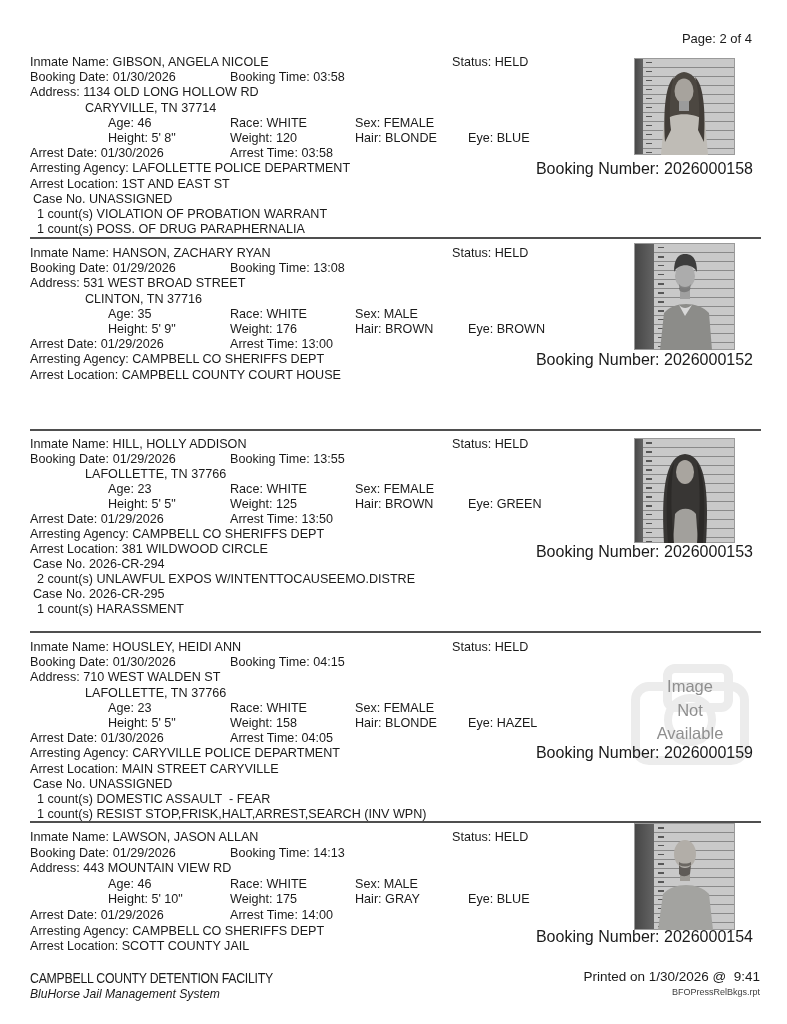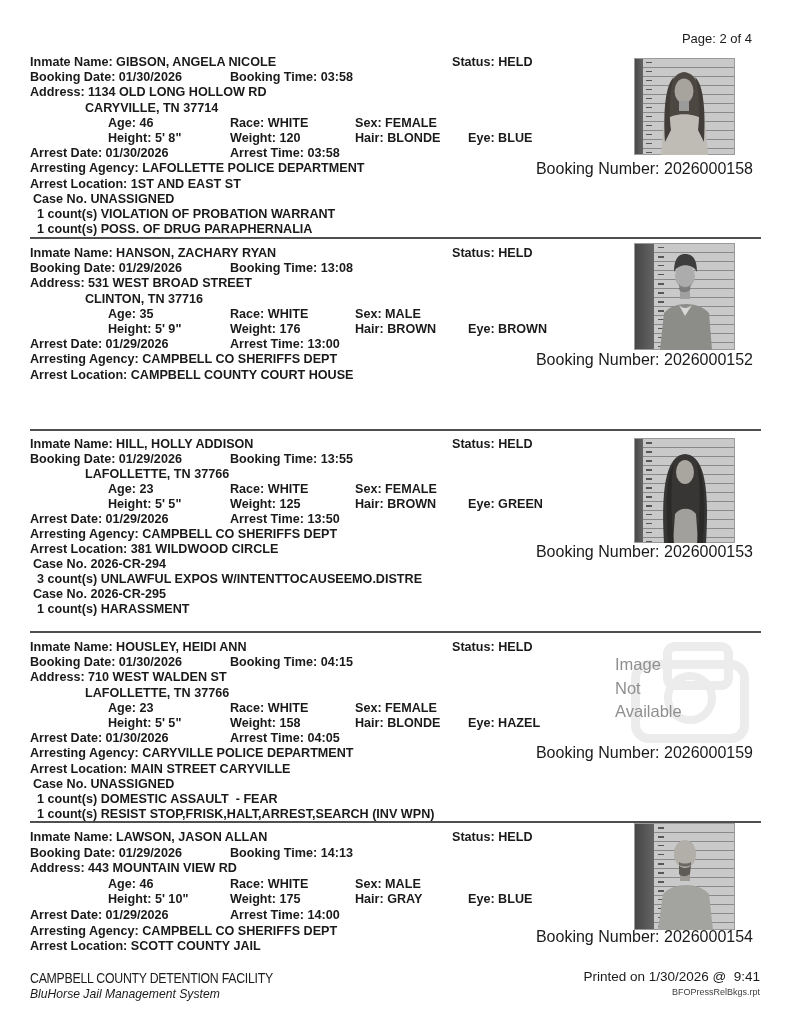--- a/index.html
+++ b/index.html
@@ -3,21 +3,21 @@
 <meta charset="utf-8">
 <style>
   html,body{margin:0;padding:0;background:#fff;}
   body{
     width:787px;height:1024px;position:relative;overflow:hidden;
     font-family:"Liberation Sans","DejaVu Sans",sans-serif;
     font-size:12.6px;color:#1a1a1a;
   }
   .sheet{position:absolute;inset:0;background:#fff;}
   .pagenum{position:absolute;top:31px;right:35px;font-size:13px;white-space:pre;text-align:center;}
-  .rec{position:absolute;left:0;width:100%;font-weight:bold;}
+  .rec{position:absolute;left:0;width:100%;}
   .ln{position:relative;height:15.2px;}
   .rec3 .ln{height:15px;}
   .rec5 .ln{height:15.6px;}
   .f{position:absolute;top:0;white-space:pre;}
   .x30{left:30px}.x33{left:33px}.x37{left:37px}.x85{left:85px}
   .x108{left:108px}.x230{left:230px}.x355{left:355px}.x452{left:452px}.x468{left:468px}
   .hr{position:absolute;left:30px;width:731px;height:2px;background:#4f4f4f;}
   .bn{position:absolute;right:34px;font-size:16px;white-space:pre;}
   .mug{
     position:absolute;left:634px;width:101px;
@@ -27,21 +27,21 @@
       repeating-linear-gradient(180deg, rgba(50,50,50,.75) 0 1.5px, transparent 1.5px 9px),
       repeating-linear-gradient(180deg, rgba(85,85,85,.55) 0 1px, transparent 1px 9px);
     background-size:9px 100%, 6px 100%, 100% 100%;
     background-position:0 0, 12px 4px, 0 0;
     background-repeat:no-repeat,no-repeat,repeat;
     box-shadow:0 0 0 1px #9a9a9a inset;
     overflow:hidden;
   }
   .mug.wide-strip{background-size:20px 100%, 6px 100%, 100% 100%;background-position:0 0, 24px 4px, 0 0;}
   .mug svg{position:absolute;left:0;top:0;width:100%;height:100%;}
-  .noimg{position:absolute;left:615px;top:640px;width:150px;height:105px;text-align:left;}
+  .noimg{position:absolute;left:615px;top:662px;width:150px;height:105px;text-align:center;}
   .cam{position:absolute;inset:0;}
   .cam .cam-body{position:absolute;left:16px;right:16px;top:20px;bottom:2px;border:9px solid #ececec;border-radius:18px;}
   .cam .cam-hump{position:absolute;left:48px;top:2px;width:52px;height:30px;border:9px solid #ececec;border-radius:12px;}
   .cam .cam-lens{position:absolute;left:50%;top:55%;transform:translate(-50%,-50%);width:36px;height:36px;border:8px solid #ececec;border-radius:50%;}
   .noimg-text{position:absolute;left:0;right:0;top:13px;font-size:16.5px;line-height:23.5px;color:#8f8f8f;}
   .foot-facility{position:absolute;left:30px;top:970px;font-size:14px;letter-spacing:-.3px;transform:scaleX(.88);transform-origin:0 0;white-space:pre;}
   .foot-system{position:absolute;left:30px;top:986px;font-size:13.5px;font-style:italic;transform:scaleX(.9);transform-origin:0 0;white-space:pre;}
   .foot-printed{position:absolute;right:27px;top:969px;font-size:13.5px;white-space:pre;}
   .foot-rpt{position:absolute;right:27px;top:987px;font-size:9px;color:#3d3d3d;white-space:pre;}
 </style>
@@ -195,21 +195,21 @@
     <div class="ln">
       <span class="f x30"><span>Arresting Agency:</span> <span>CAMPBELL CO SHERIFFS DEPT</span></span>
     </div>
     <div class="ln">
       <span class="f x30"><span>Arrest Location:</span> <span>381 WILDWOOD CIRCLE</span></span>
     </div>
     <div class="ln">
       <span class="f x33"><span>Case No.</span> <span>2026-CR-294</span></span>
     </div>
     <div class="ln">
-      <span class="f x37">3 count(s) UNLAWFUL EXPOS W/INTENTTOCAUSEEMO.DISTRE</span>
+      <span class="f x37">2 count(s) UNLAWFUL EXPOS W/INTENTTOCAUSEEMO.DISTRE</span>
     </div>
     <div class="ln">
       <span class="f x33"><span>Case No.</span> <span>2026-CR-295</span></span>
     </div>
     <div class="ln">
       <span class="f x37">1 count(s) HARASSMENT</span>
     </div>
   </div>
 
   <div class="mug" style="top:438px;height:105px">

